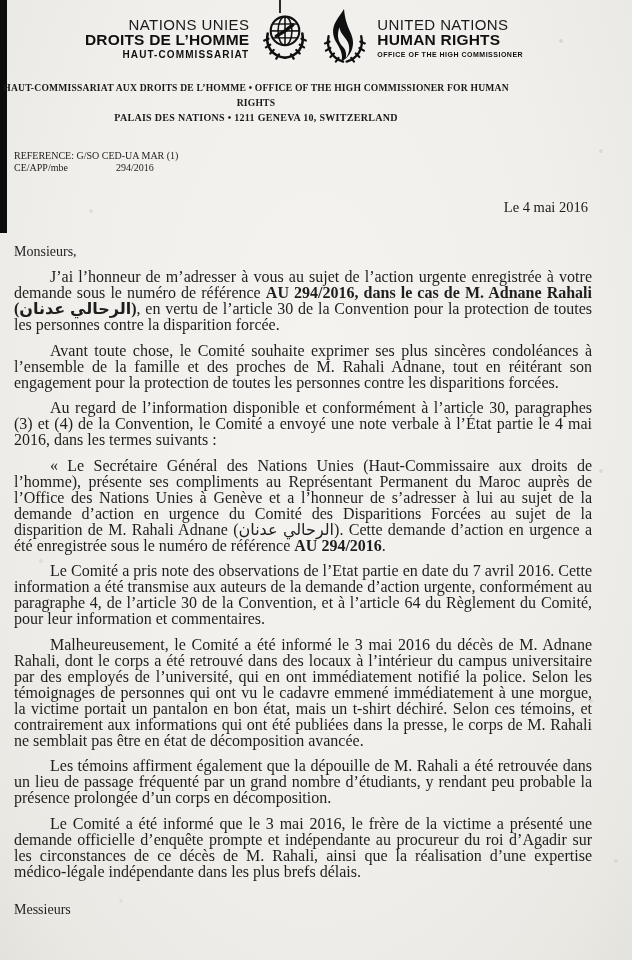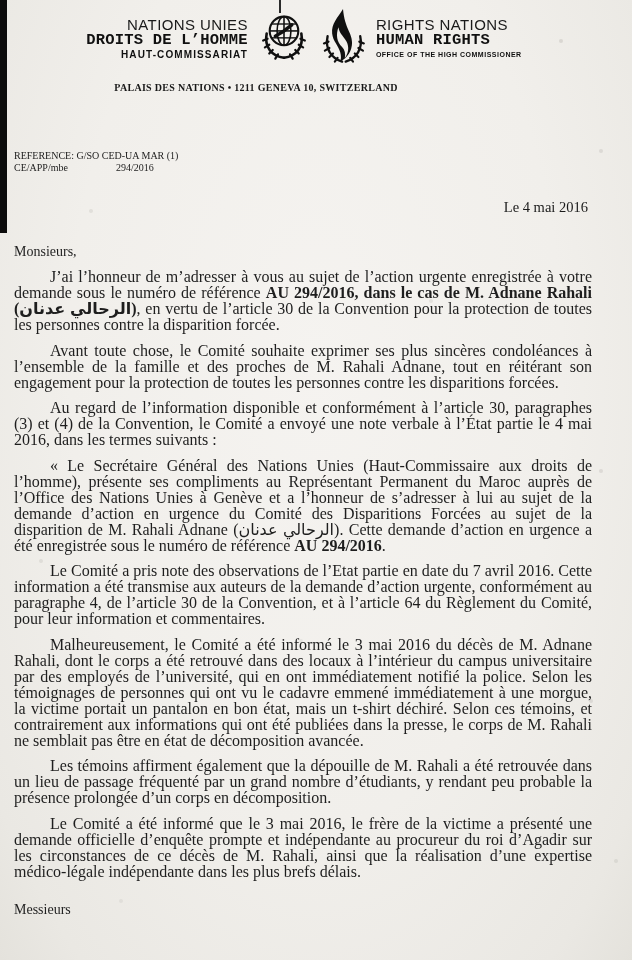--- a/index.html
+++ b/index.html
@@ -22,21 +22,21 @@
     600px 470px 0 1px rgba(90,85,80,.12), 40px 560px 0 1px rgba(90,85,80,.10),
     590px 700px 0 1px rgba(90,85,80,.12), 300px 640px 0 1px rgba(90,85,80,.08),
     615px 860px 0 1px rgba(90,85,80,.10), 120px 900px 0 1px rgba(90,85,80,.08);}
   
   .letterhead{position:absolute;top:9px;left:0;width:632px;display:flex;justify-content:center;
     align-items:flex-start;gap:10px;font-family:"Liberation Sans","DejaVu Sans",sans-serif;
     transform:translateX(-12px);}
   .lh-fr{text-align:right;padding-top:8px;}
   .lh-en{text-align:left;padding-top:8px;}
   .lh-l1{font-size:15px;font-weight:400;letter-spacing:.4px;color:#1a1a1a;line-height:15px;}
-  .lh-l2{font-size:15.5px;font-weight:700;letter-spacing:.2px;color:#101010;line-height:16px;font-family:Liberation Mono, monospace;}
+  .lh-l2{font-size:15.5px;font-weight:700;letter-spacing:.2px;color:#101010;line-height:16px;}
   .lh-l3-fr{font-size:10px;font-weight:700;letter-spacing:1.1px;color:#101010;line-height:10px;margin-top:2px;}
   .lh-l3-en{font-size:7px;font-weight:700;letter-spacing:.5px;color:#101010;line-height:10px;margin-top:2px;}
   .logo{flex:0 0 auto;}
   
   .addr{position:absolute;top:80px;left:0;width:512px;text-align:center;color:#181818;}
   .addr-l1{font-size:9.6px;font-weight:700;letter-spacing:.2px;line-height:15px;}
   .addr-l2{font-size:10px;font-weight:700;letter-spacing:.3px;line-height:15px;}
   .addr-l3{font-size:9.8px;font-weight:400;line-height:15px;margin-top:1px;}
   
   .refblock{position:absolute;left:14px;top:150px;font-size:10px;line-height:11.5px;color:#1c1c1c;}
@@ -86,27 +86,28 @@
       <svg width="46" height="58" viewBox="0 0 50 64" fill="none">
         <path d="M25 0 C19 10 12 16 13 27 C14 36 20 40 22 48 C23 52 23 55 22 58 C30 54 35 46 35 37 C35 26 27 22 25 0 Z" fill="#101010"></path>
         <path d="M20 20 C17 28 18 36 24 42 C27 45 28 50 27 54 C31 49 32 42 29 36 C25 29 21 27 20 20 Z" fill="#f1efeb"></path>
         <path d="M8 30 C5 44 12 54 24 58" stroke="#101010" stroke-width="2.6" stroke-linecap="round"></path>
         <path d="M44 30 C47 44 40 54 28 58" stroke="#101010" stroke-width="2.6" stroke-linecap="round"></path>
         <path d="M9 36 l-5 2 M10 43 l-5 3 M14 49 l-4 4 M19 54 l-3 4 M43 36 l5 2 M42 43 l5 3 M38 49 l4 4 M33 54 l3 4" stroke="#101010" stroke-width="2.4" stroke-linecap="round"></path>
       </svg>
     </span>
 
     <div class="lh-en">
-      <div class="lh-l1">RIGHTS NATIONS</div>
+      <div class="lh-l1">UNITED NATIONS</div>
       <div class="lh-l2">HUMAN RIGHTS</div>
       <div class="lh-l3-en">OFFICE OF THE HIGH COMMISSIONER</div>
     </div>
   </div>
 
   <div class="addr">
+    <div class="addr-l1">HAUT-COMMISSARIAT AUX DROITS DE L’HOMME • OFFICE OF THE HIGH COMMISSIONER FOR HUMAN RIGHTS</div>
     <div class="addr-l2">PALAIS DES NATIONS • 1211 GENEVA 10, SWITZERLAND</div>
   </div>
 
   <div class="refblock">
     <div>REFERENCE: G/SO CED-UA MAR (1)</div>
     <div class="ref-row2">
       <span>CE/APP/mbe</span><span class="ref-right">294/2016</span>
     </div>
   </div>
 

